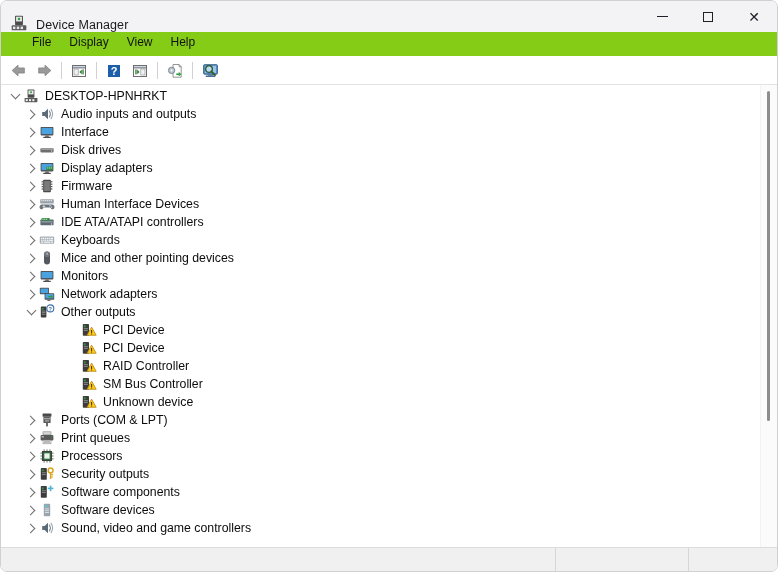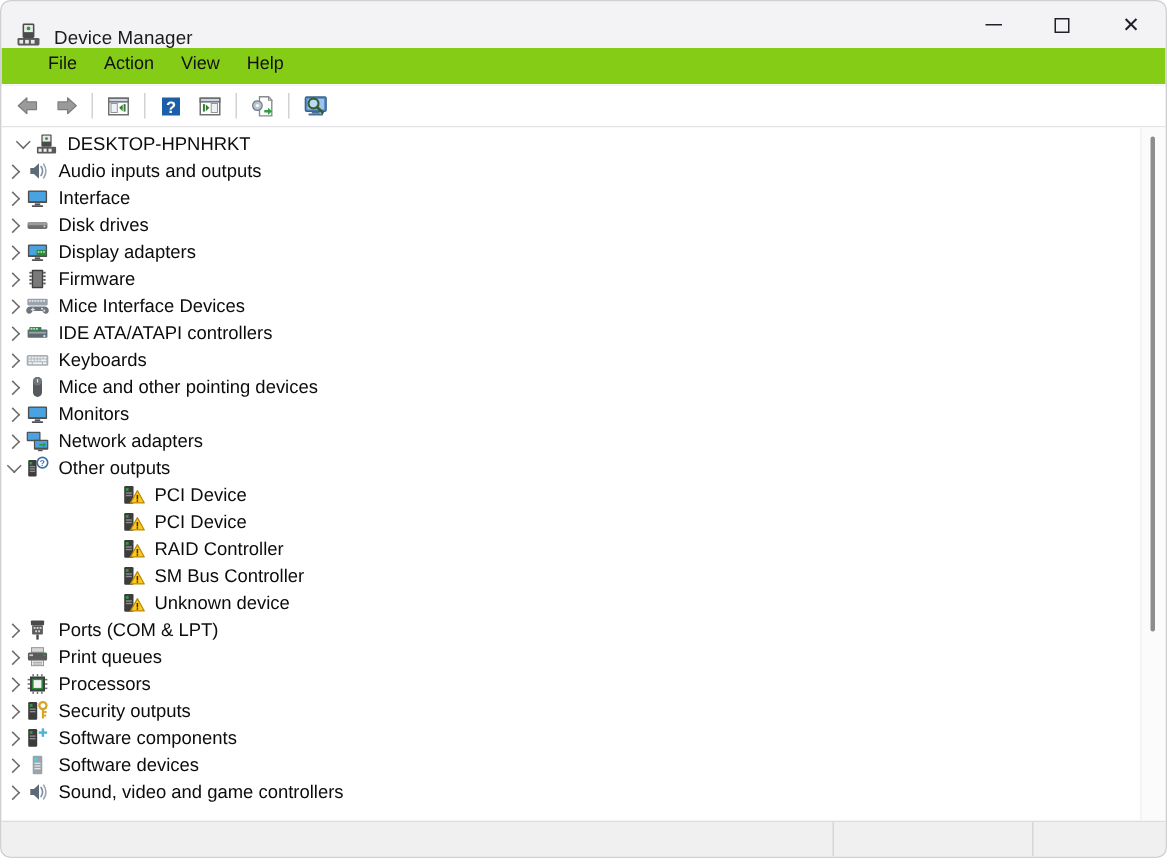--- a/index.html
+++ b/index.html
@@ -175,21 +175,21 @@
   .node-icon {
     width: 16px;
     height: 16px;
     flex: 0 0 auto;
     margin-right: 6px;
     position: relative;
   }
   .label { line-height: 16px; }
 
   .indent-0 { padding-left: 6px; }
-  .indent-1 { }
+  .indent-1 { padding-left: 22px; }
   .indent-2 { padding-left: 80px; }
 
   
   .vscroll {
     width: 16px;
     flex: 0 0 auto;
     background: #fbfbfb;
     position: relative;
     border-left: 1px solid #f2f2f2;
   }
@@ -252,21 +252,21 @@
         <span class="glyph-max"></span>
       </div>
       <div class="cap-btn close">
         <span class="glyph-close">✕</span>
       </div>
     </div>
   </div>
 
   <div class="menubar">
     <div class="menu-item">File</div>
-    <div class="menu-item">Action</div>
+    <div class="menu-item">Display</div>
     <div class="menu-item">View</div>
     <div class="menu-item">Help</div>
   </div>
 
   <div class="toolbar">
 
     <div class="tb-btn">
       <svg viewBox="0 0 16 16" width="17" height="17">
         <path d="M7.5 3 L2 8 L7.5 13 L7.5 10.4 L13.5 10.4 L13.5 5.6 L7.5 5.6 Z" fill="#9a9a9a" stroke="#7d7d7d" stroke-width="0.7" stroke-linejoin="round"></path>
       </svg>
@@ -454,21 +454,21 @@
             <rect x="7.9" y="4.1" width="1.3" height="1.1" fill="#e4e8ea"></rect>
             <rect x="9.8" y="4.1" width="1.3" height="1.1" fill="#e4e8ea"></rect>
             <rect x="11.7" y="4.1" width="1.3" height="1.1" fill="#e4e8ea"></rect>
             <path d="M3.0 8.4 h10 a2.6 2.6 0 0 1 2.2 3.8 a1.9 1.9 0 0 1 -3.0 0.5 l-1.0 -1.3 h-6.4 l-1.0 1.3 a1.9 1.9 0 0 1 -3.0 -0.5 a2.6 2.6 0 0 1 2.2 -3.8 z" fill="#6c757d"></path>
             <rect x="3.6" y="10.0" width="2.6" height="0.8" fill="#dfe3e6"></rect>
             <rect x="4.5" y="9.1" width="0.8" height="2.6" fill="#dfe3e6"></rect>
             <circle cx="11.0" cy="9.8" r="0.7" fill="#dfe3e6"></circle>
             <circle cx="12.5" cy="11.1" r="0.7" fill="#dfe3e6"></circle>
           </svg>
         </span>
-        <span class="label">Mice Interface Devices</span>
+        <span class="label">Human Interface Devices</span>
       </div>
 
       <div class="row indent-1">
         <span class="twisty">
           <span class="chev closed"></span>
         </span>
         <span class="node-icon">
           <svg viewBox="0 0 16 16" width="16" height="16">
             <rect x="1.4" y="5.6" width="13.2" height="5.6" rx="0.7" fill="#5f6a72"></rect>
             <rect x="2.6" y="4.0" width="8.0" height="2.4" rx="0.5" fill="#2f8b41"></rect>

